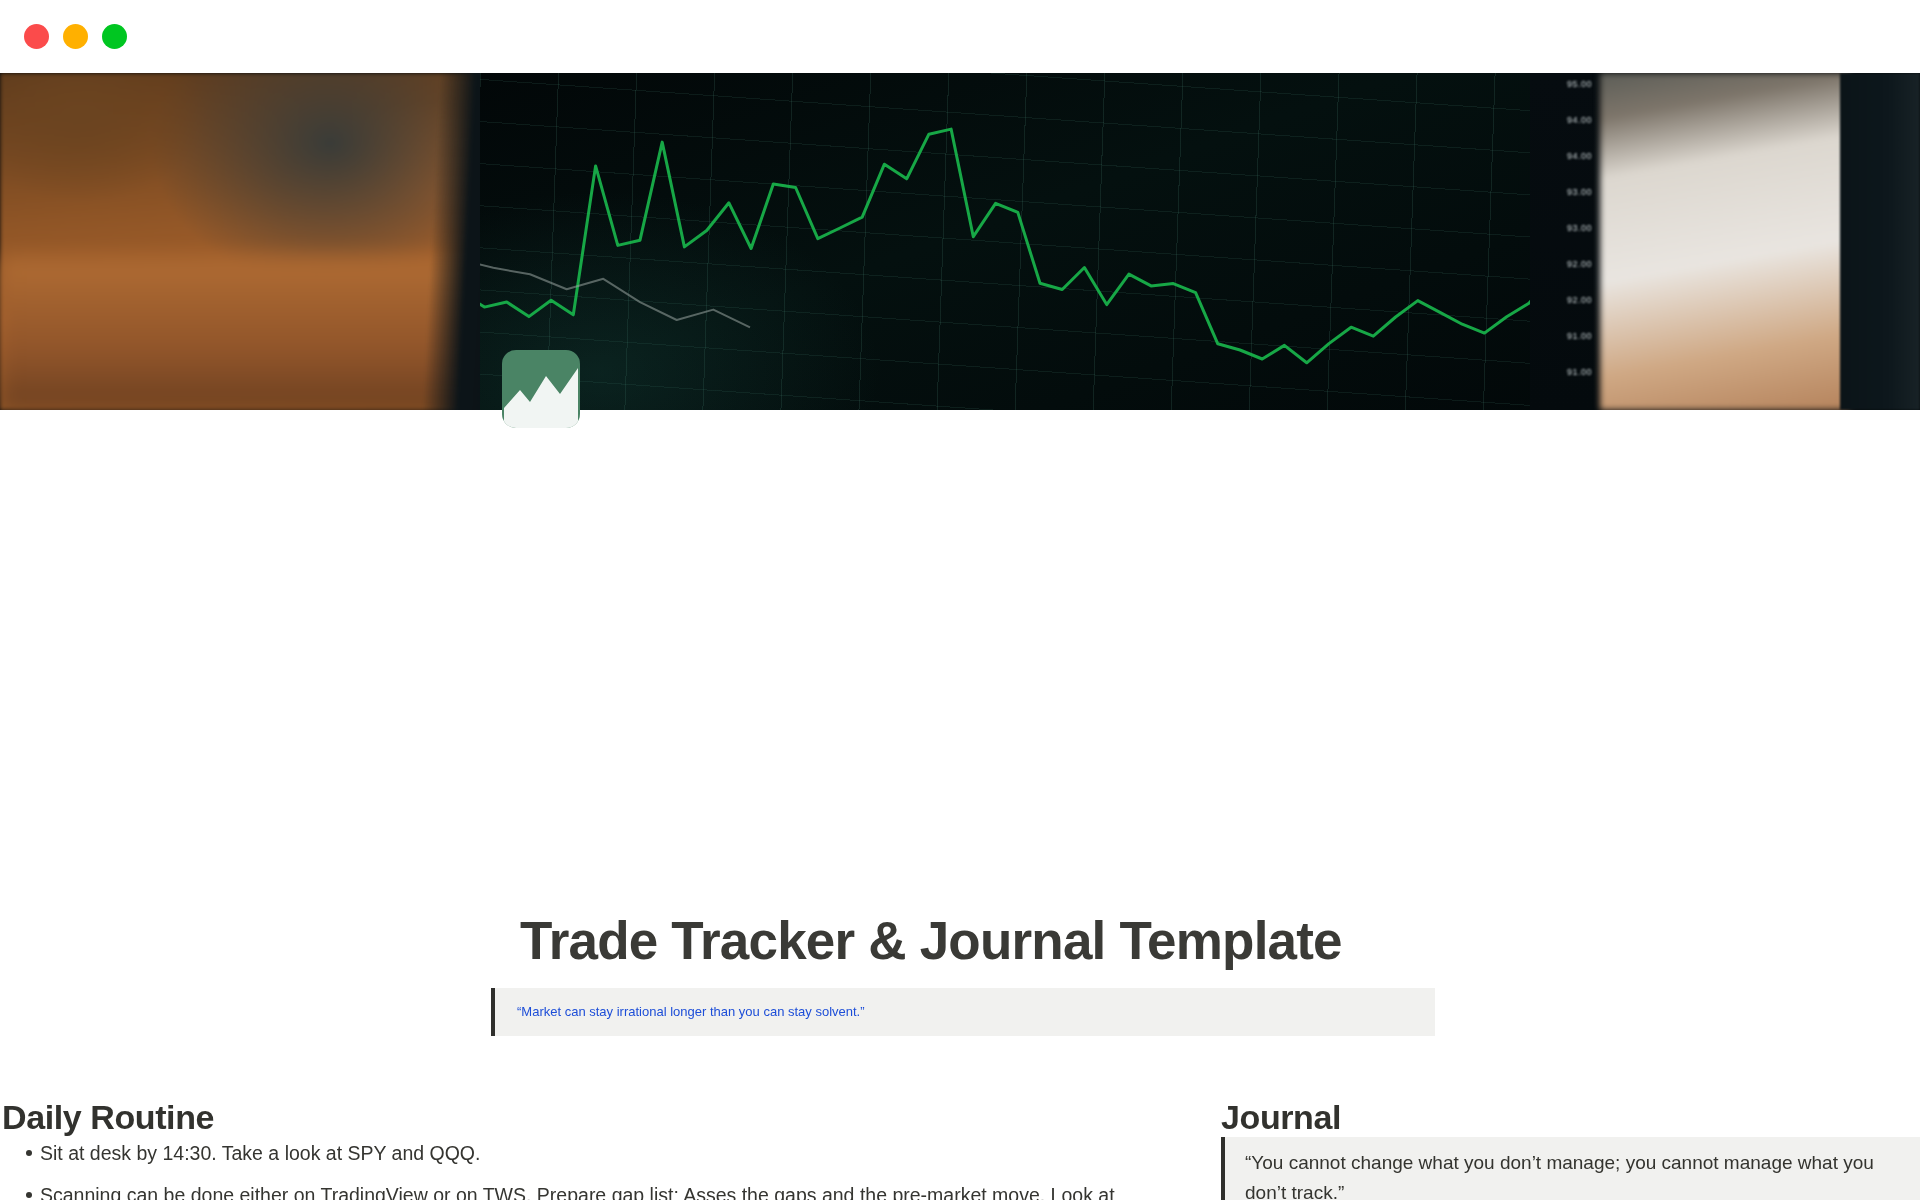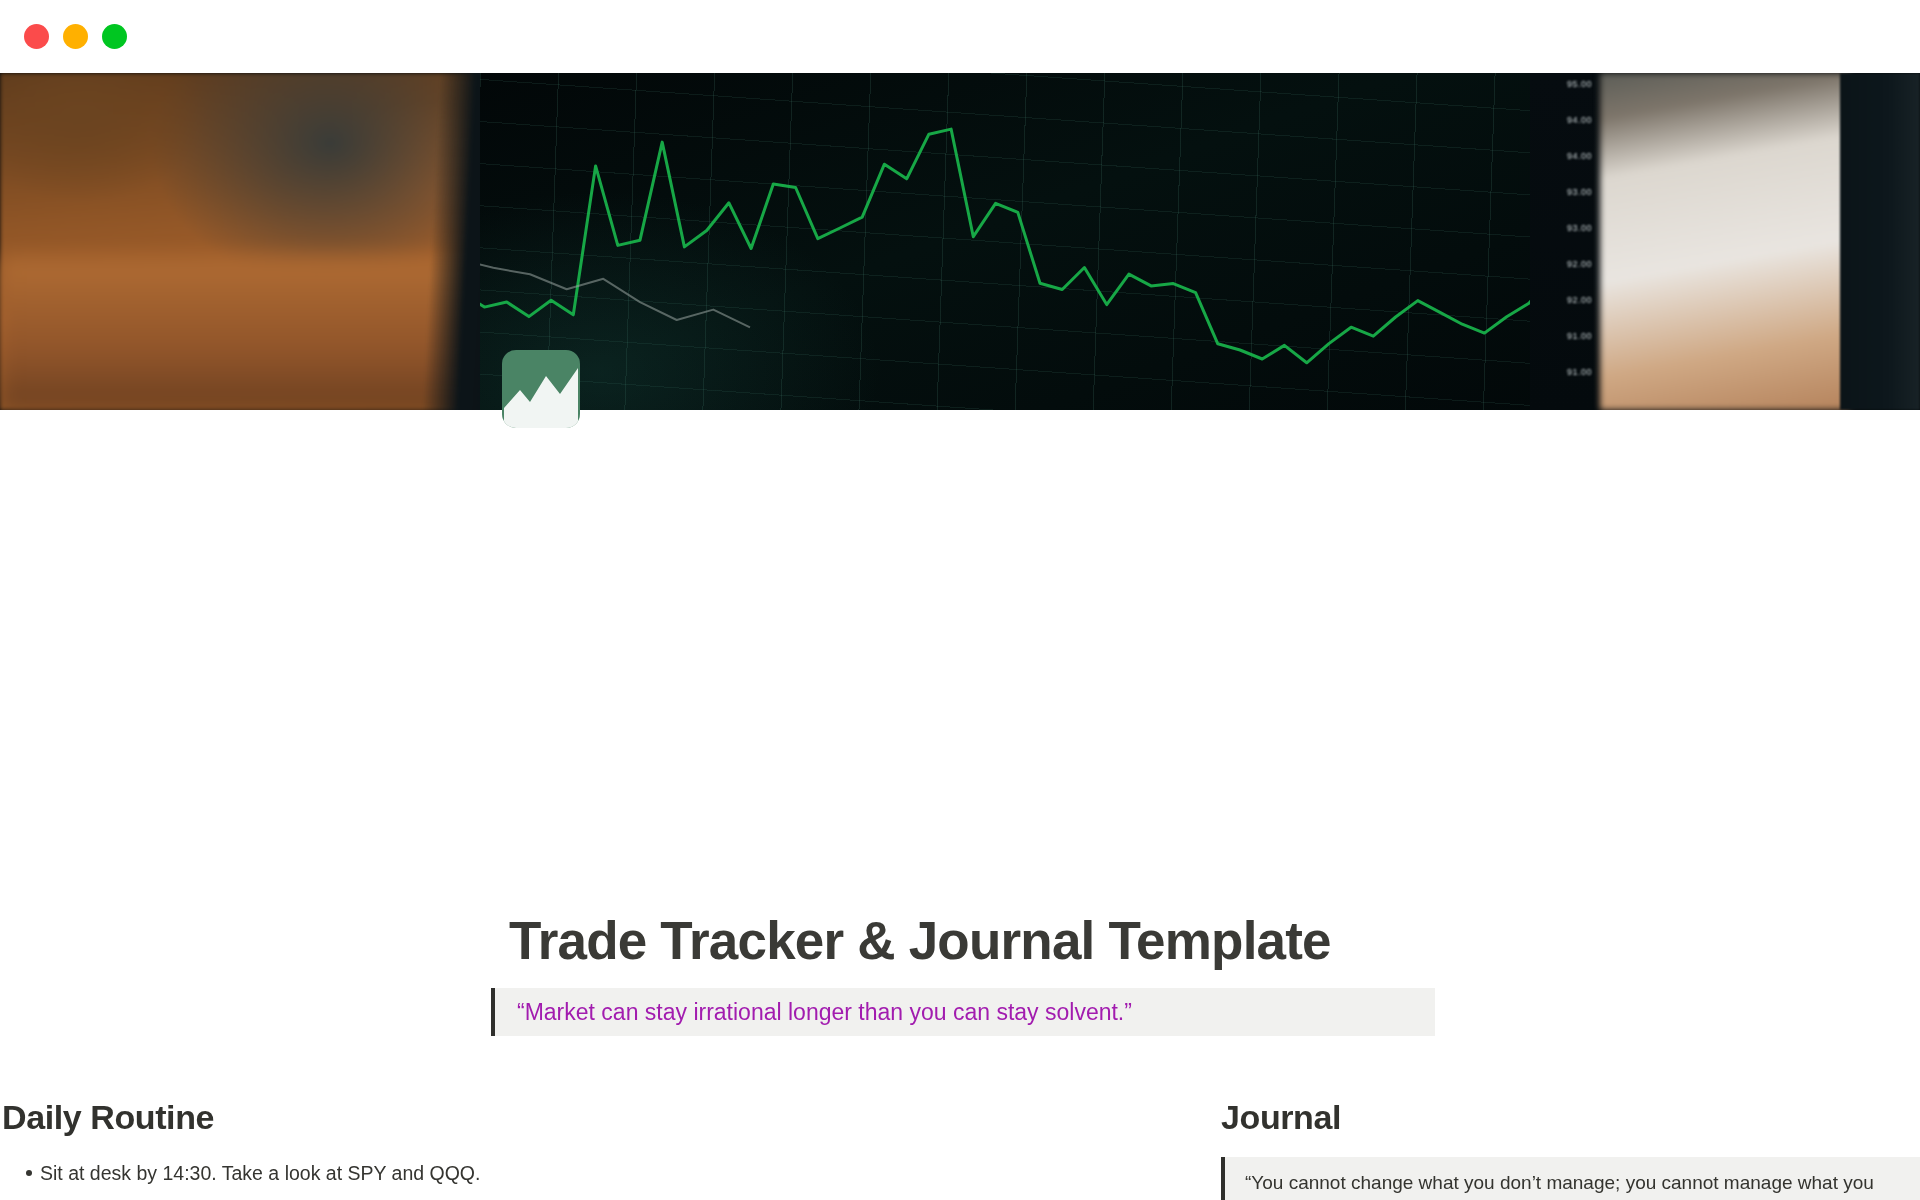--- a/index.html
+++ b/index.html
@@ -114,50 +114,49 @@
     background: #4a8465;
     overflow: hidden;
     z-index: 5;
   }
 
   
   .doc { position: relative; padding: 0; }
 
   .title {
     position: absolute;
-    left: 509px;
+    left: 520px;
     top: 500px;
     font-size: 53px;
     font-weight: bold;
     color: #3a3a36;
     letter-spacing: -0.8px;
     white-space: nowrap;
   }
 
   .quote-hero {
     position: absolute;
     left: 491px;
     top: 578px;
     width: 944px;
     background: #f1f1ef;
     padding: 10px 0 10px 22px;
     border-left: 4px solid #2f2f2c;
   }
-  .quote-hero span { font-size: 23px; color: #a21caf; line-height: 28px; }
+  .quote-hero span { font-size: 13px; color: #1d4ed8; line-height: 28px; }
 
   
   .col-left  { position: absolute; left: 0;    top: 688px; width: 1190px; }
   .col-right { position: absolute; left: 1221px; top: 688px; width: 700px; }
 
   .section-h {
     font-size: 34px;
     font-weight: bold;
     color: #32322e;
     letter-spacing: -0.4px;
-    margin-bottom: 20px;
   }
   .col-left .section-h { padding-left: 2px; }
 
   .bullets { list-style: none; }
   .bullets li {
     position: relative;
     padding-left: 40px;
     font-size: 19.5px;
     line-height: 32px;
     color: #353531;

